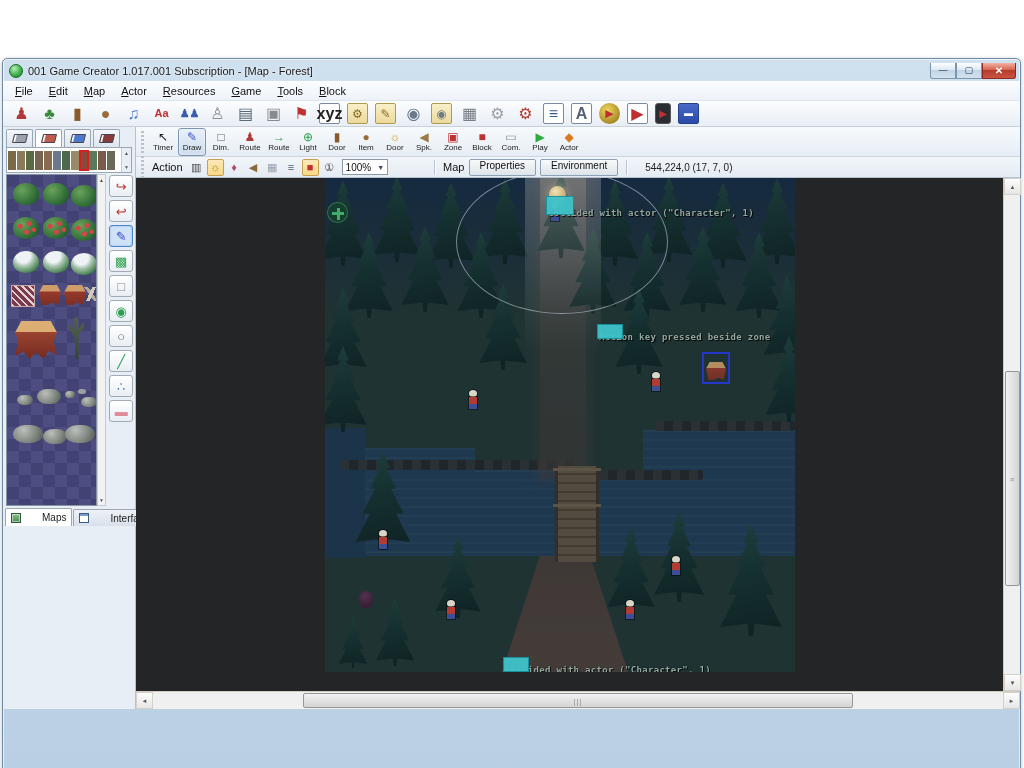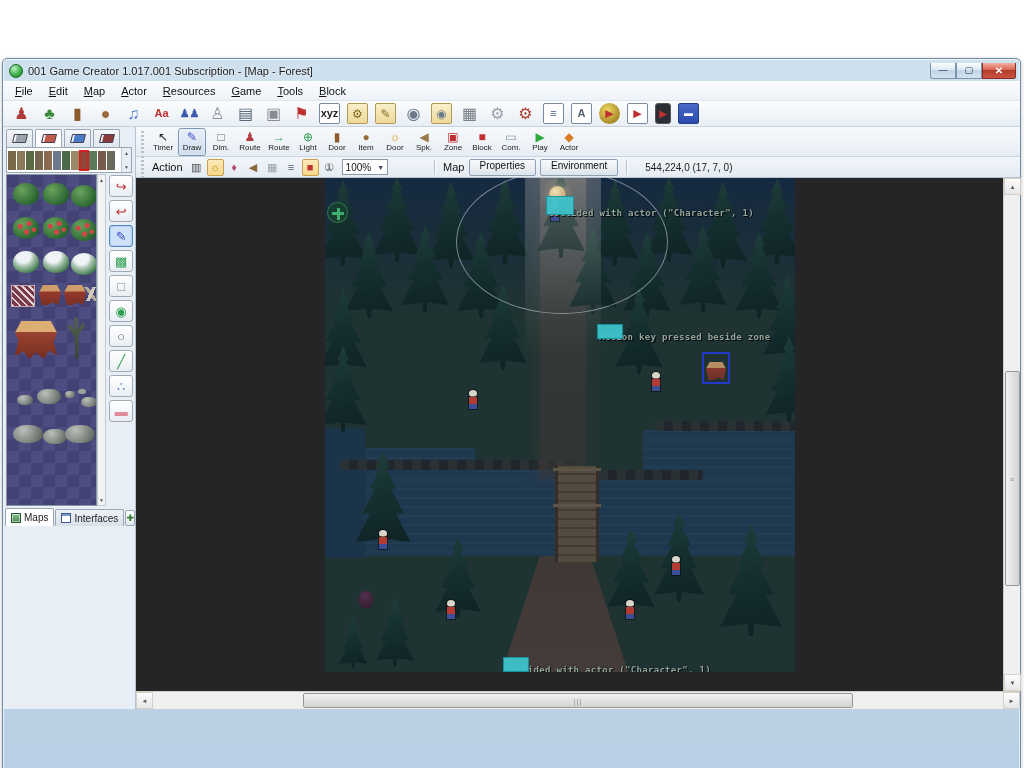--- a/index.html
+++ b/index.html
@@ -28,21 +28,21 @@
   .menu-item::first-letter { text-decoration:underline; }
 
   .toolbar1 { height:26px; background:linear-gradient(#fcfdfe,#e8eef5); border-bottom:1px solid #c9d1da;
     display:flex; align-items:center; gap:7px; padding:0 8px; }
   .tbico { width:21px; height:21px; display:flex; align-items:center; justify-content:center; position:relative; }
   .tbico .g { font-size:16px; line-height:1; color:var(--c,#444); }
   .tbico.txt .g { font-size:11px; font-weight:bold; }
   .tbico.page { background:linear-gradient(#f9f0ca,#ecd99b); border:1px solid #b09a50; border-radius:2px; }
   .tbico.page .g { font-size:12px; }
   .tbico.boxed { background:#fff; border:1px solid #7a8ba0; border-radius:2px; }
-  .tbico.boxed .g { font-size:11px; }
+  .tbico.boxed .g { font-size:16px; }
   .tbico.shield { background:radial-gradient(circle at 40% 35%, #f0d860, #8a6a10); border-radius:50%; }
   .tbico.shield .g { font-size:11px; }
   .tbico.phone { background:#2a2d33; border:1px solid #555; border-radius:3px; width:16px; }
   .tbico.phone .g { font-size:10px; }
   .tbico.disk { background:linear-gradient(#4a6ac9,#2a4aa9); border:1px solid #22408a; border-radius:2px; }
   .tbico.disk .g { font-size:9px; color:#fff; }
 
   .content { display:flex; height:582px; background:#e8eef5; border-radius:0 0 2px 2px; }
 
   
@@ -90,21 +90,21 @@
     background:radial-gradient(circle at 35% 28%, #bcc0bc, #7d837d 58%, #4c524c); }
   .pebbles { width:10px; height:7px; box-shadow:12px -3px 0 -1px #9aa09a; }
   .pal-scroll { width:10px; background:#f2f2f2; border:1px solid #c2ccd6; display:flex; flex-direction:column;
     justify-content:space-between; align-items:center; font-size:5px; color:#556; padding:2px 0; }
   .tool-col { width:28px; display:flex; flex-direction:column; align-items:center; gap:3px; padding-top:1px; margin-left:1px; }
   .pal-tool { width:24px; height:22px; background:linear-gradient(#fff,#e9eef4); border:1px solid #a2aab4;
     border-radius:3px; display:flex; align-items:center; justify-content:center; font-size:13px; color:var(--c,#444); }
   .pal-tool.active { background:#cfe2f7; border-color:#4a84c9; box-shadow:inset 0 0 2px #8ab4e0; }
 
   .maps-tabs { height:18px; display:flex; align-items:flex-end; padding:0 2px; gap:1px; margin-top:2px; }
-  .m-tab { height:17px; display:flex; align-items:center; gap:3px; font-size:10px; padding:0 5px;
+  .m-tab { height:17px; display:flex; align-items:center; gap:21px; font-size:10px; padding:0 5px;
     border:1px solid #9aa6b2; border-bottom:none; border-radius:2px 2px 0 0;
     background:linear-gradient(#eef2f7,#d8e0ea); color:#222; }
   .m-tab.active { background:#fff; height:18px; }
   .map-ico { width:10px; height:10px; background:linear-gradient(#8ac08a,#4a8a55); border:1px solid #2a5a35;
     box-shadow:inset 0 0 0 1px rgba(255,255,255,.5); }
   .iface-ico { width:10px; height:10px; background:#fff; border:1px solid #3a5a8a;
     box-shadow:inset 0 2px 0 #7a9ac9; }
   .add-btn { margin-left:auto; width:18px; height:16px; background:linear-gradient(#fff,#e2e8f0);
     border:1px solid #9aa6b2; border-radius:2px; font-size:9px; color:#2a7a2a; text-align:center; line-height:15px; }
   .tree-panel { flex:1; background:#fff; border:1px solid #9aa6b2; margin:0 2px 2px 2px; font-size:11px; padding:3px 2px; }

